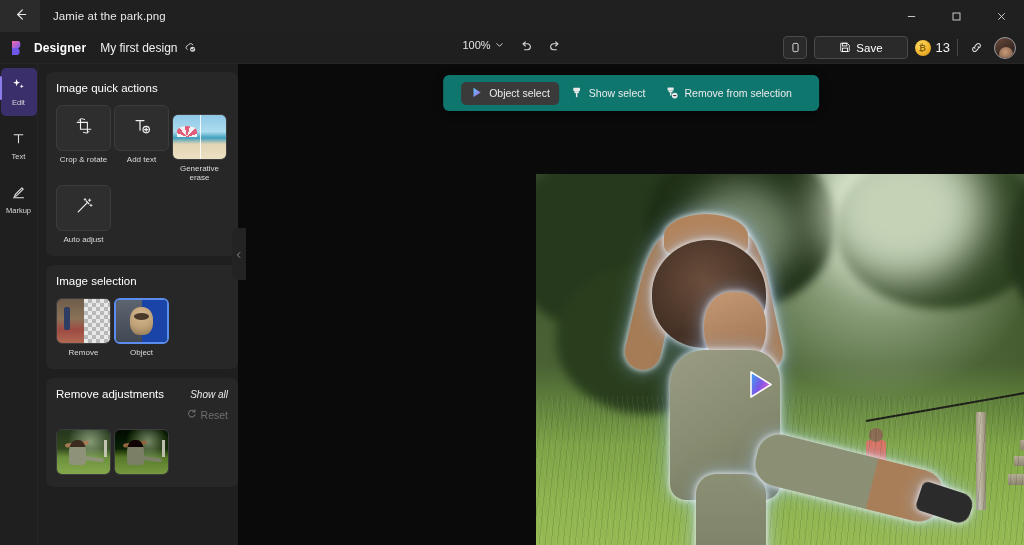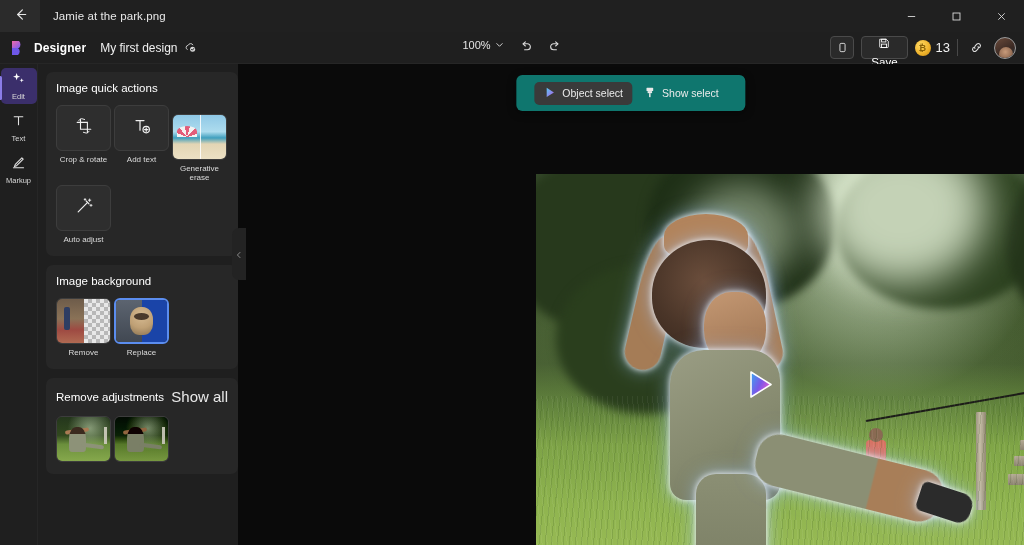--- a/index.html
+++ b/index.html
@@ -94,22 +94,22 @@
     border: 1px solid #4a4a4a; border-radius: 4px;
     display: flex; align-items: center; justify-content: center;
     background: #2a2a2a;
   }
   .device-btn svg { width: 11px; height: 11px; }
   .save-btn {
     height: 23px;
     border: 1px solid #4a4a4a; border-radius: 4px;
     background: #2a2a2a;
     display: flex; align-items: center; gap: 5px;
-    padding: 0 9px;
-    font-size: 11.5px; color: #ffffff; flex-direction: column;
+    padding: 0 24px;
+    font-size: 11.5px; color: #ffffff;
   }
   .save-btn svg { width: 12px; height: 12px; }
   .credits { display: flex; align-items: center; gap: 5px; }
   .coin {
     width: 16px; height: 16px; border-radius: 50%;
     background: radial-gradient(circle at 35% 32%, #ffd964 0%, #f0b52e 55%, #c98a12 100%);
     display: flex; align-items: center; justify-content: center;
     font-size: 9px; font-weight: bold; color: #8a6208;
   }
   .credit-count { font-size: 13px; color: #f2f2f2; }
@@ -132,21 +132,21 @@
   .body-wrap { display: flex; height: 481px; width: 100%; background: #1f1f1f; }
 
   
   .rail {
     width: 38px; background: #1f1f1f;
     display: flex; flex-direction: column; align-items: center;
     padding-top: 4px;
     border-right: 1px solid #262626;
   }
   .rail-item {
-    width: 36px; height: 36px; margin-bottom: 6px;
+    width: 36px; height: 48px; margin-bottom: 6px;
     display: flex; flex-direction: column; align-items: center; justify-content: center;
     gap: 2px; border-radius: 5px; position: relative;
     color: #e2e2e2;
   }
   .rail-item.active { background: #3b2f6b; }
   .rail-item.active::before {
     content: ""; position: absolute; left: -2px; top: 8px;
     width: 3px; height: 24px; border-radius: 2px; background: #8b7ce8;
   }
   .rail-item svg { width: 15px; height: 15px; }
@@ -162,21 +162,21 @@
     background: #272727;
     border-radius: 7px;
     padding: 10px 10px 12px 10px;
     margin-bottom: 9px;
     width: 192px;
   }
   .card-title {
     font-size: 11.5px; color: #ffffff; margin-bottom: 11px;
     display: flex; align-items: center; justify-content: space-between;
   }
-  .card-title .link { font-size: 15px; color: #e9e9e9; }
+  .card-title .link { font-size: 10px; color: #e9e9e9; font-style: italic; }
 
   .tile-row { display: flex; gap: 3px; flex-wrap: wrap; }
   .tile { width: 55px; display: flex; flex-direction: column; align-items: center; gap: 4px; }
   .tile-box {
     width: 55px; height: 46px;
     border-radius: 6px; background: #2e2e2e;
     border: 1px solid #3d3d3d;
     display: flex; align-items: center; justify-content: center;
     color: #f0f0f0;
   }
@@ -559,53 +559,62 @@
             </span>
           </div>
           <div class="tile-label">Auto adjust</div>
         </div>
 
       </div>
     </div>
 
     <div class="card">
       <div class="card-title">
-        <span>Image background</span>
+        <span>Image selection</span>
       </div>
       <div class="tile-row">
 
         <div class="tile">
           <div class="tile-thumb">
             <div class="th-left-photo">
               <div class="th-person"></div>
             </div>
             <div class="th-checker"></div>
           </div>
           <div class="tile-label">Remove</div>
         </div>
 
 
         <div class="tile">
           <div class="tile-thumb sel">
             <div class="th-dogbg-l"></div>
             <div class="th-dogbg-r"></div>
             <div class="th-dog"></div>
           </div>
-          <div class="tile-label">Replace</div>
+          <div class="tile-label">Object</div>
         </div>
 
       </div>
     </div>
 
     <div class="card">
       <div class="card-title">
         <span>Remove adjustments</span>
         <span class="link">Show all</span>
       </div>
 
+      <div class="reset-row">
+        <span>
+          <svg viewBox="0 0 12 12" fill="none" stroke="#6f6f6f" stroke-width="1.1">
+            <path d="M9.4 4.2 A3.6 3.6 0 1 0 9.8 7.2" stroke-linecap="round"></path>
+            <path d="M9.8 1.8 V4.4 H7.2" stroke-linecap="round" stroke-linejoin="round"></path>
+          </svg>
+        </span>
+        <span>Reset</span>
+      </div>
 
       <div class="tile-row">
 
         <div class="tile">
           <div class="tile-thumb">
             <div class="th-park">
               <div class="fence"></div>
               <div class="arms"></div>
               <div class="kid"></div>
               <div class="leg"></div>
@@ -661,20 +670,32 @@
       <div class="sel-tool">
         <span>
           <svg viewBox="0 0 14 14" fill="#e9e9e9">
             <rect x="3.4" y="2" width="7.2" height="3.5" rx="0.6"></rect>
             <rect x="4.6" y="5.5" width="4.8" height="2.2"></rect>
             <rect x="6.2" y="7.7" width="1.6" height="4.3"></rect>
           </svg>
         </span>
         <span>Show select</span>
       </div>
+      <div class="sel-tool">
+        <span>
+          <svg viewBox="0 0 14 14" fill="#e9e9e9">
+            <rect x="2.6" y="1.6" width="6.6" height="3.2" rx="0.6"></rect>
+            <rect x="3.8" y="4.8" width="4.2" height="2"></rect>
+            <rect x="5.2" y="6.8" width="1.5" height="3.4"></rect>
+            <circle cx="10.3" cy="10.3" r="3.1" fill="#e9e9e9"></circle>
+            <rect x="8.6" y="9.8" width="3.4" height="1.1" fill="#2b2b2b"></rect>
+          </svg>
+        </span>
+        <span>Remove from selection</span>
+      </div>
     </div>
 
     <div class="photo">
 
       <div class="foliage" style="left:-30px;top:-20px;width:210px;height:180px;background:#27391c;"></div>
       <div class="foliage" style="left:110px;top:-35px;width:190px;height:170px;background:#1f3017;"></div>
       <div class="foliage" style="left:300px;top:-25px;width:210px;height:160px;background:#2d4220;"></div>
       <div class="foliage" style="left:470px;top:-30px;width:220px;height:200px;background:#24351a;"></div>
       <div class="foliage" style="left:20px;top:90px;width:180px;height:150px;background:#2a3e1d;"></div>
 

